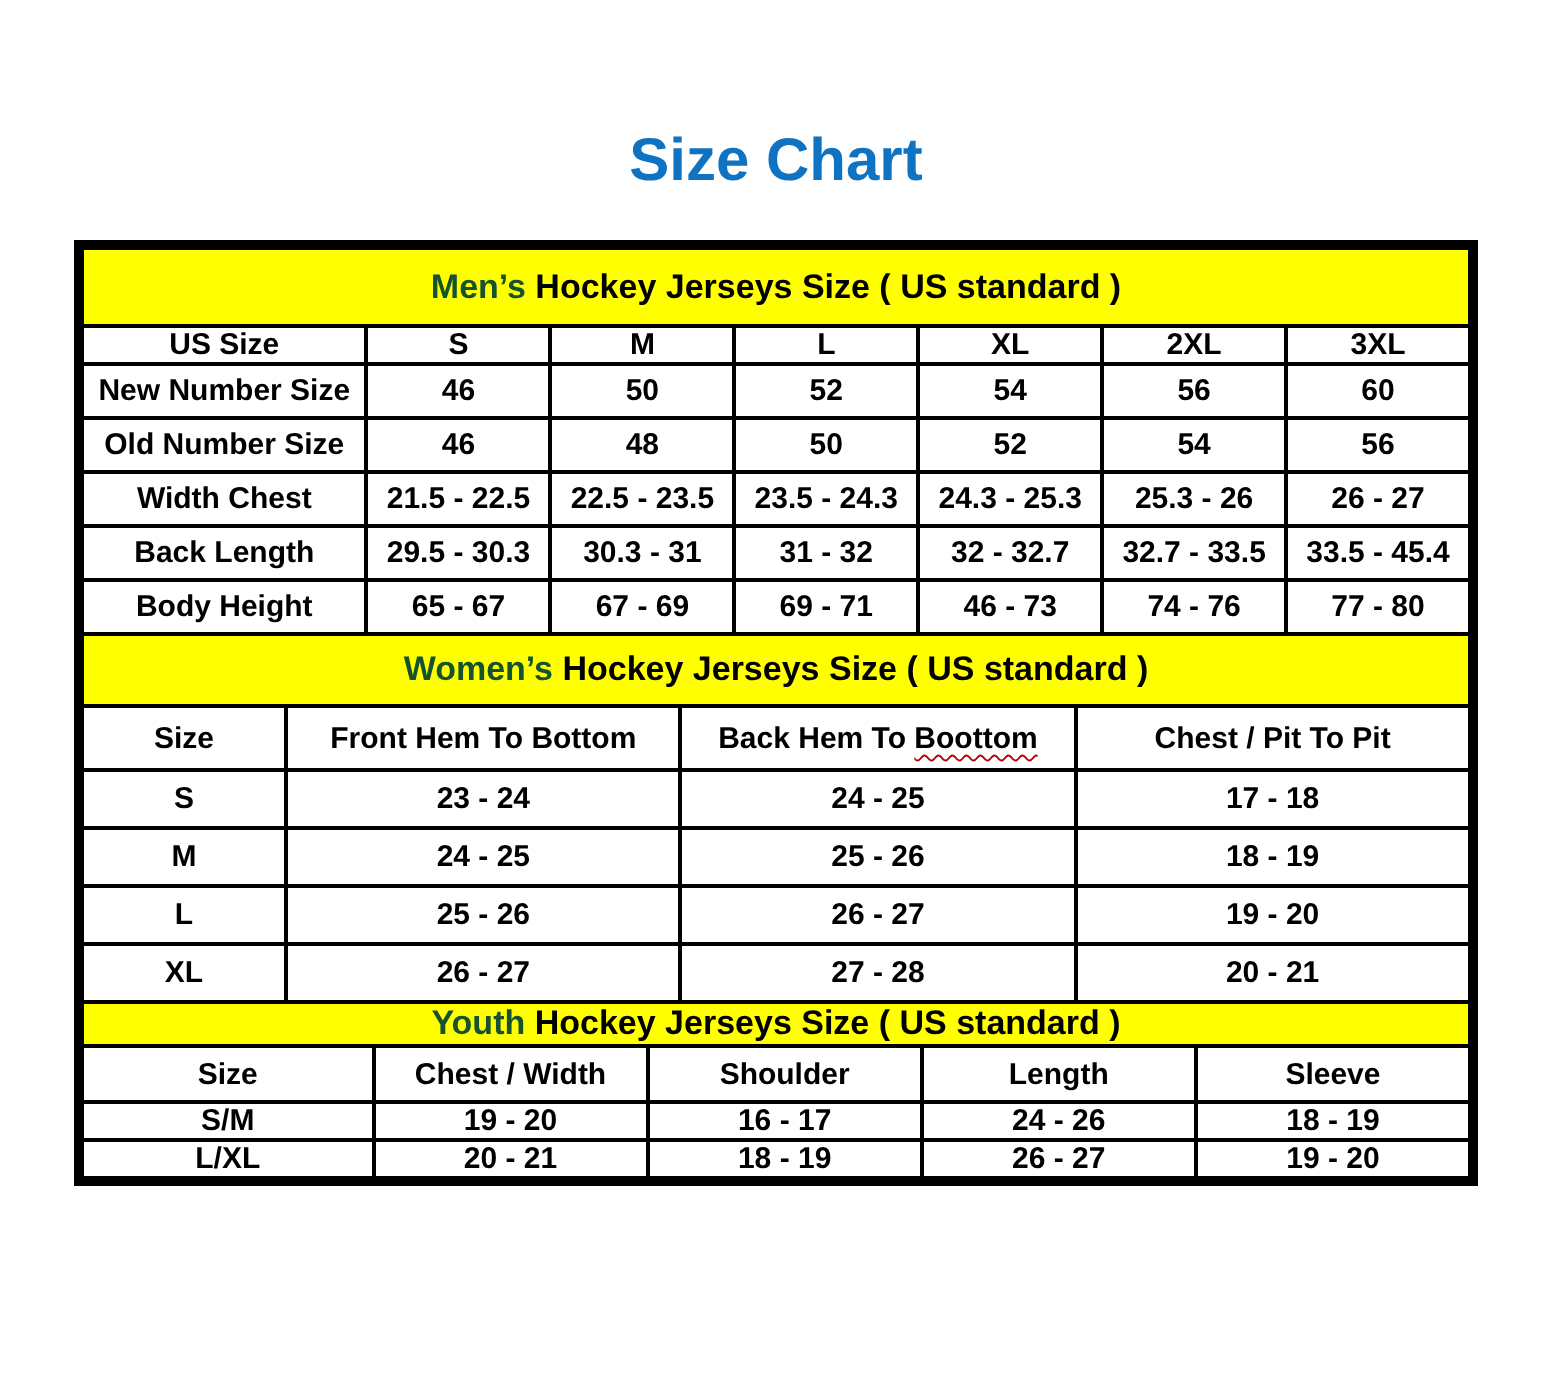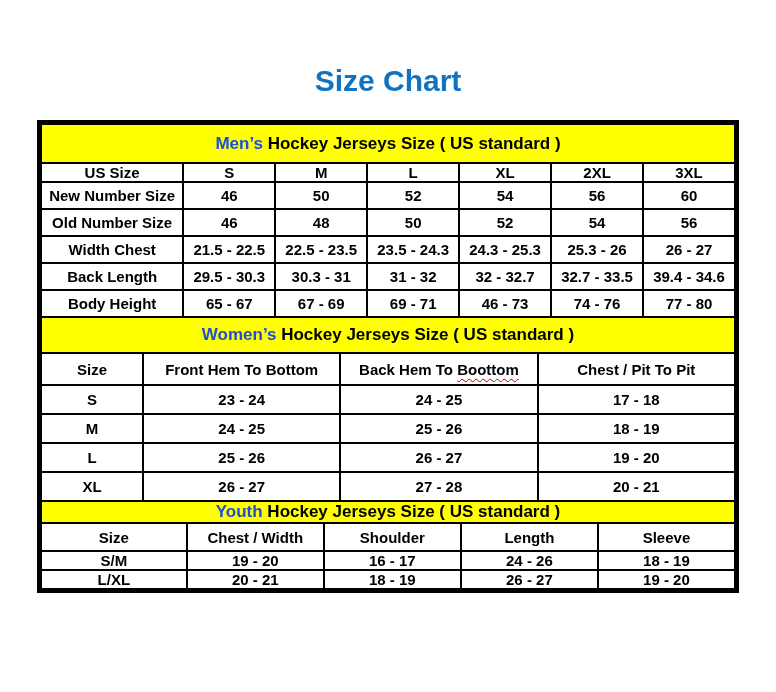--- a/index.html
+++ b/index.html
@@ -48,21 +48,21 @@
     vertical-align: middle;
     padding: 0 2px;
     overflow: hidden;
     white-space: nowrap;
   }
   .band-cell {
     background: #ffff00;
     font-size: 17px;
     font-weight: bold;
   }
-  .accent { color: #1d4ed8; text-align: center; }
+  .accent { color: #14532d; text-align: center; }
   th { font-size: 15px; font-weight: bold; }
   td { font-size: 15px; font-weight: bold; }
   
   .men-band-row    { height: 39px; }
   .men-header-row  { height: 17px; }
   .men-data-row    { height: 27px; }
   .women-band-row  { height: 36px; }
   .women-header-row{ height: 32px; }
   .women-data-row  { height: 29px; }
   .youth-band-row  { height: 16px; }
@@ -135,21 +135,21 @@
         <td>25.3 - 26</td>
         <td>26 - 27</td>
       </tr>
       <tr class="men-data-row">
         <td>Back Length</td>
         <td>29.5 - 30.3</td>
         <td>30.3 - 31</td>
         <td>31 - 32</td>
         <td>32 - 32.7</td>
         <td>32.7 - 33.5</td>
-        <td>39.4 - 34.6</td>
+        <td>33.5 - 45.4</td>
       </tr>
       <tr class="men-data-row">
         <td>Body Height</td>
         <td>65 - 67</td>
         <td>67 - 69</td>
         <td>69 - 71</td>
         <td>46 - 73</td>
         <td>74 - 76</td>
         <td>77 - 80</td>
       </tr>

